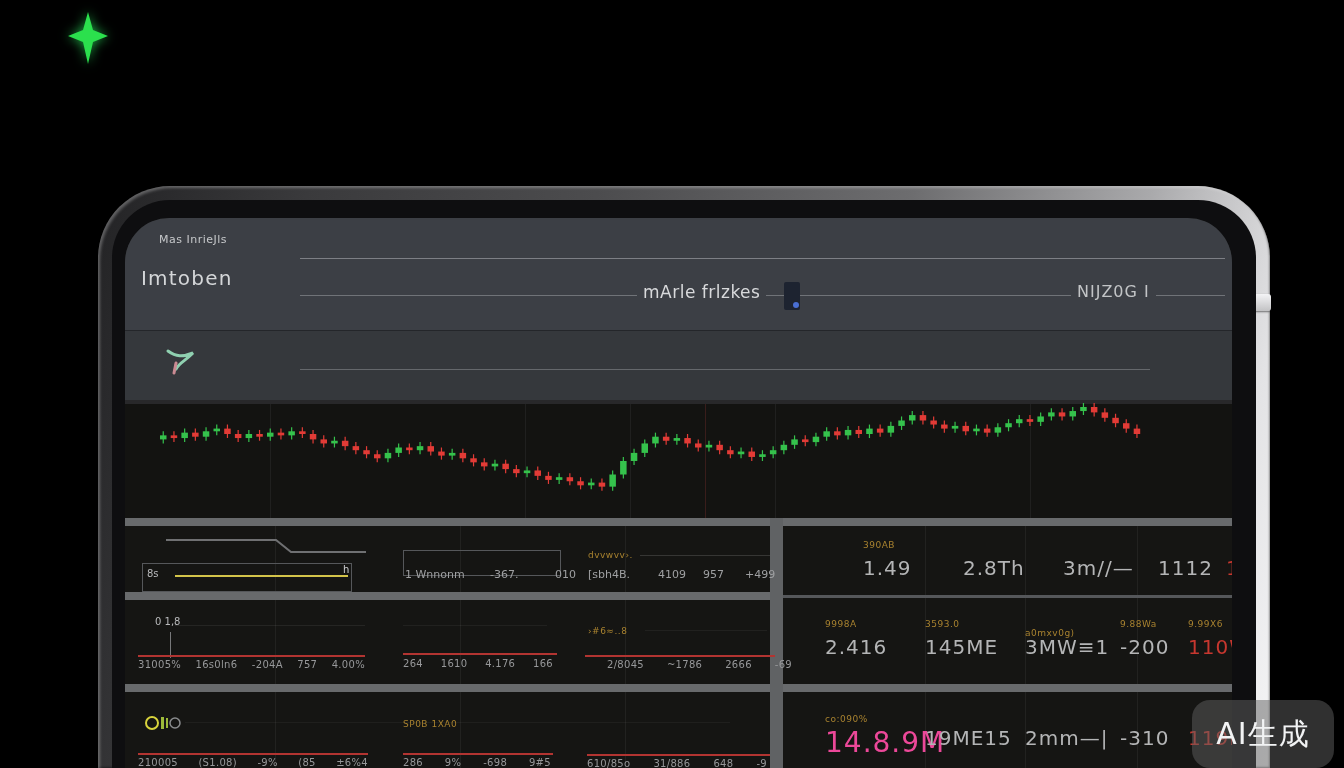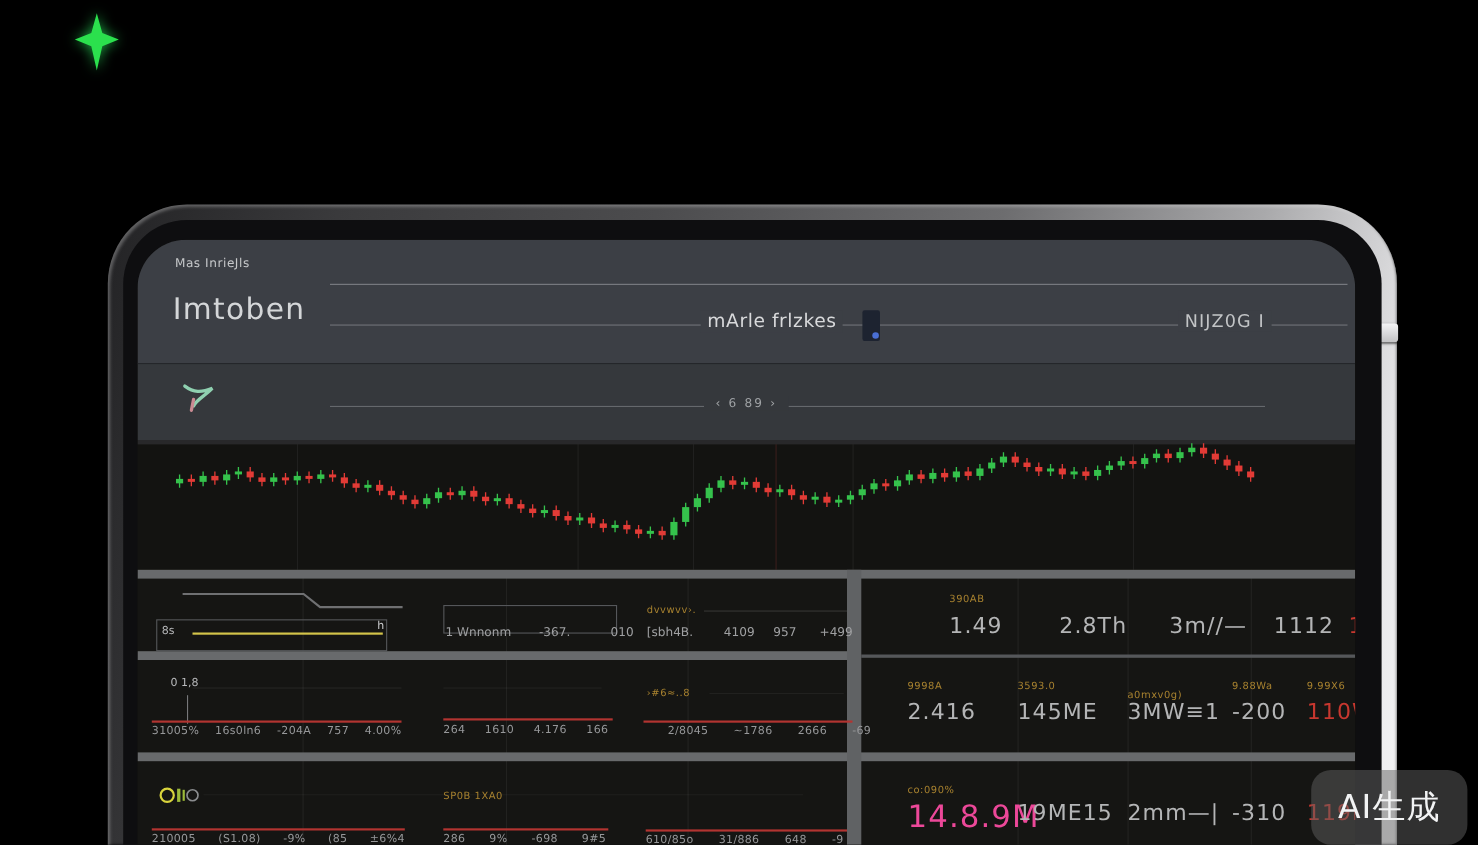--- a/index.html
+++ b/index.html
@@ -14,21 +14,21 @@
   #side-button{left:1145px;top:108px;width:28px;height:17px;border-radius:3px;
     background:linear-gradient(#f4f4f6,#c2c2c4);box-shadow:0 1px 2px rgba(0,0,0,.5);}
   
   .header{left:0;top:0;width:1107px;height:112px;background:#3c3f45;}
   .subband{left:0;top:112px;width:1107px;height:70px;background:#35383c;border-top:1px solid #24262a;box-sizing:border-box;}
   .chartzone{left:0;top:182px;width:1107px;height:118px;background:#131311;}
   .chart-topbar{left:0;top:182px;width:1107px;height:4px;background:#28282a;}
   .panelzone{left:0;top:300px;width:1107px;height:250px;background:#151513;}
   .hline{height:1px;background:rgba(205,207,210,.45);}
   .small-title{left:34px;top:15px;font-size:11px;color:#c6c8ca;letter-spacing:.5px;}
-  .app-title{left:32px;top:48px;font-size:27px;color:#d4d6d8;letter-spacing:1.2px;font-weight:400;}
+  .app-title{left:16px;top:48px;font-size:20px;color:#d4d6d8;letter-spacing:1.2px;font-weight:400;}
   .ctitle{left:512px;top:64px;font-size:17px;color:#d8d9db;letter-spacing:.5px;background:#3c3f45;padding:0 6px;}
   .cursor{left:659px;top:64px;width:16px;height:28px;background:#1d2330;border-radius:2px;}
   .cursor-dot{left:668px;top:84px;width:6px;height:6px;border-radius:50%;background:#4a6fd4;}
   .rlabel{left:946px;top:64px;font-size:16px;color:#c2c4c6;letter-spacing:1px;background:#3c3f45;padding:0 6px;}
   .subval{left:0;top:142px;width:1107px;text-align:center;font-size:11px;color:#9fa2a5;letter-spacing:2px;}
   .subval span{background:#35383c;padding:0 10px;}
   
   .hbar{background:#686a6c;}
   .vbar{left:645px;top:300px;width:13px;height:250px;background:#606264;}
   .vfaint{width:1px;background:rgba(255,255,255,.06);}
@@ -82,21 +82,20 @@
         <div class="cursor-dot abs"></div>
       </div>
 
       <div class="subband abs">
         <svg class="abs" style="left:38px;top:13px;" width="34" height="34" viewBox="0 0 34 34">
           <path d="M5 7 C 13 13, 20 13, 30 9 C 22 17, 16 19, 13 25" stroke="#8fd0b0" stroke-width="3" fill="none" stroke-linecap="round"></path>
           <path d="M13 19 L 11 29" stroke="#c98a92" stroke-width="3" fill="none" stroke-linecap="round"></path>
         </svg>
         <div class="hline abs" style="left:175px;top:38px;width:850px;opacity:.7;"></div>
       </div>
-      <div class="subval abs"><span>‹ 6 89 ›</span></div>
 
       <div class="chartzone abs">
         <div class="vfaint abs" style="left:145px;top:2px;height:116px;"></div>
         <div class="vfaint abs" style="left:400px;top:2px;height:116px;"></div>
         <div class="vfaint abs" style="left:505px;top:2px;height:116px;"></div>
         <div class="vfaint abs" style="left:650px;top:2px;height:116px;"></div>
         <div class="vfaint abs" style="left:905px;top:2px;height:116px;"></div>
         <div class="abs" style="left:580px;top:2px;width:1px;height:116px;background:rgba(170,60,60,.25);"></div>
       </div>
       <div class="chart-topbar abs"></div>

